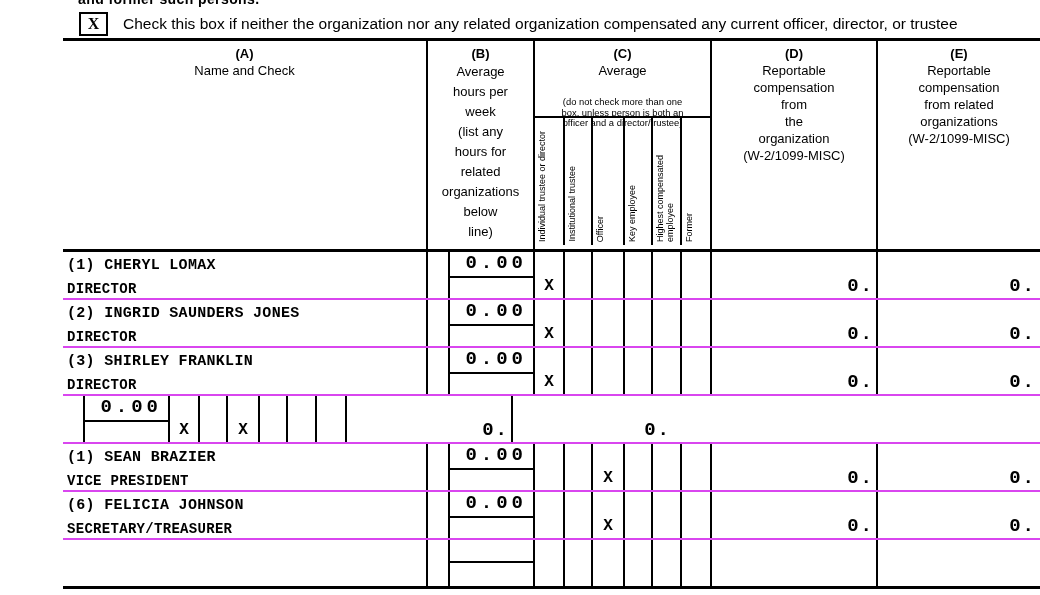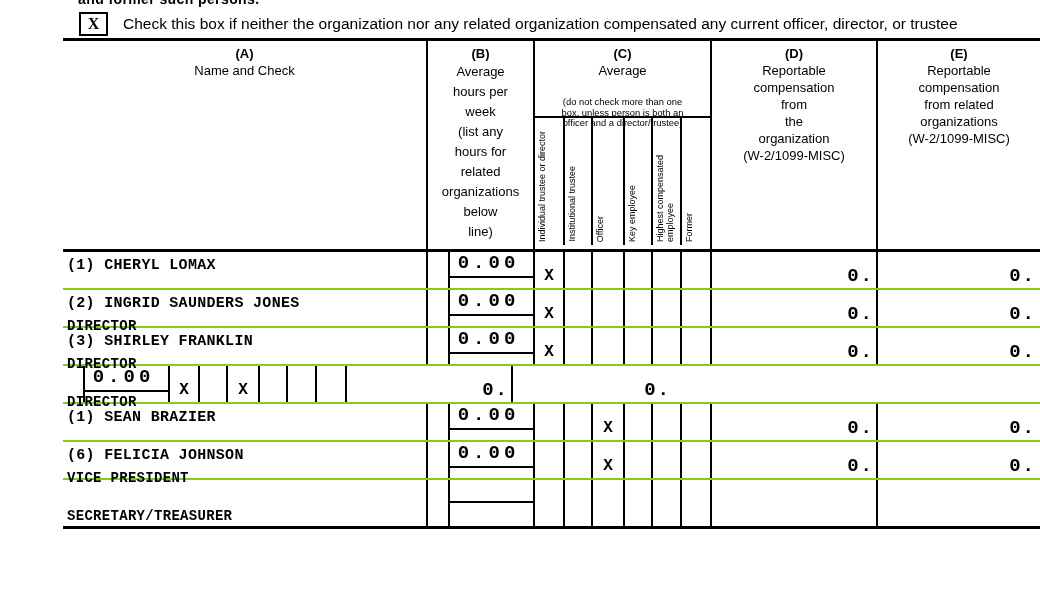--- a/index.html
+++ b/index.html
@@ -35,29 +35,29 @@
   .c-sub:nth-child(1){width:30px;}
   .c-sub:nth-child(2){width:28px;}
   .c-sub:nth-child(3){width:32px;}
   .c-sub:nth-child(4){width:28px;}
   .c-sub:nth-child(5){width:29px;}
   .c-sub:nth-child(6){width:28px;border-right:none;}
   .c-sub span{position:absolute;left:2px;bottom:3px;writing-mode:vertical-rl;transform:rotate(180deg);
               font-size:9px;line-height:10px;white-space:pre-line;}
 
   
-  .trow{display:flex;height:38px;border-bottom:2px solid #84cc16;}
+  .trow{display:flex;height:48px;border-bottom:2px solid #d946ef;}
   .trow.empty{height:49px;border-bottom:3px solid #000;}
   .r-a{width:365px;border-right:2px solid #000;padding:3px 0 0 4px;}
   .r-name{font-family:"Liberation Mono",monospace;font-weight:700;font-size:15px;letter-spacing:.3px;height:24px;line-height:21px;}
-  .r-title{font-family:"Liberation Mono",monospace;font-weight:700;font-size:14px;letter-spacing:.3px;line-height:20px;margin-top:37px;}
+  .r-title{font-family:"Liberation Mono",monospace;font-weight:700;font-size:14px;letter-spacing:.3px;line-height:20px;}
   .r-b{width:107px;border-right:2px solid #000;position:relative;}
   .hours{position:absolute;left:20px;right:0;top:0;height:26px;border-left:2px solid #000;border-bottom:2px solid #000;
          font-family:"Liberation Mono",monospace;font-weight:700;font-size:19px;line-height:23px;
-         text-align:center;padding-right:6px;letter-spacing:4px;}
+         text-align:right;padding-right:6px;letter-spacing:4px;}
   .hours-sub{position:absolute;left:20px;right:0;top:26px;bottom:0;border-left:2px solid #000;}
   .trow.empty .hours{height:23px;}
   .trow.empty .hours-sub{top:23px;}
   .r-c{width:177px;border-right:2px solid #000;display:flex;}
   .pos{border-right:2px solid #000;display:flex;align-items:flex-end;justify-content:center;
        font-family:"Liberation Mono",monospace;font-weight:700;font-size:16px;padding-bottom:3px;}
   .pos:nth-child(1){width:30px;}
   .pos:nth-child(2){width:28px;}
   .pos:nth-child(3){width:32px;}
   .pos:nth-child(4){width:28px;}

